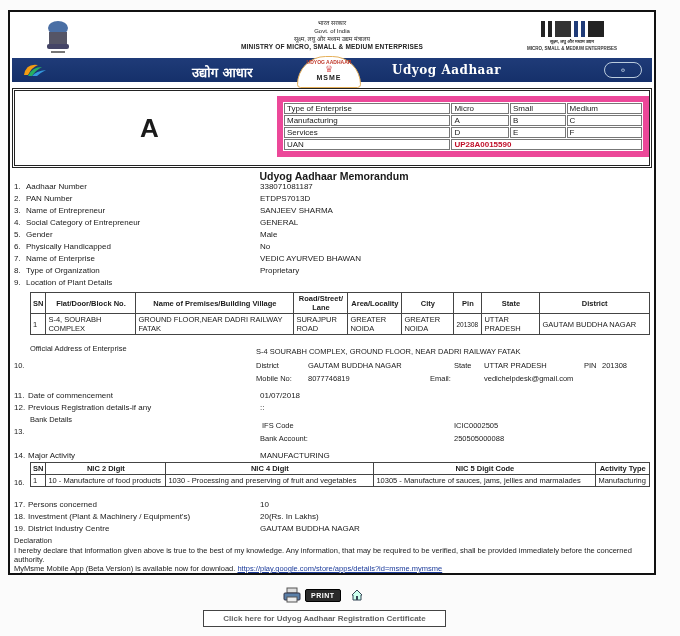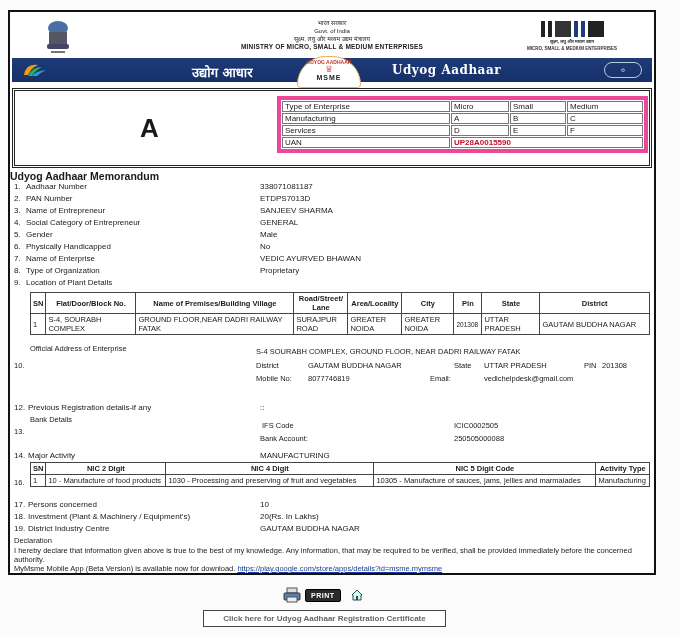--- a/index.html
+++ b/index.html
@@ -17,24 +17,24 @@
   .di-logo { position: absolute; left: 8px; top: 3px; width: 30px; height: 18px; }
   .banner-hindi { position: absolute; left: 180px; top: 5px; color: #fff; font-size: 13px; font-weight: bold; font-family: "DejaVu Serif", serif; text-align: center; }
   .banner-eng { position: absolute; left: 380px; top: 5px; color: #fff; font-size: 12px; font-weight: bold; font-family: "DejaVu Serif", serif; letter-spacing: 0.5px; }
   .seal { position: absolute; left: 285px; top: -2px; width: 64px; height: 32px; background: #fff; border-radius: 32px 32px 4px 4px; border: 1px solid #e5b05a; text-align: center; }
   .seal .arc { font-size: 5px; color: #c0392b; font-weight: bold; margin-top: 2px; }
   .seal .mid { font-size: 9px; color: #d66; line-height: 9px; }
   .seal .msme { font-size: 7px; font-weight: bold; letter-spacing: 1px; color: #222; }
   .car { position: absolute; right: 10px; top: 4px; width: 38px; height: 16px; border: 1px solid #bcd; border-radius: 8px; color: #cde; font-size: 5px; text-align: center; line-height: 14px; }
   .cat-box { position: absolute; left: 2px; top: 76px; width: 640px; height: 80px; border: 3px double #222; }
   .big-a { position: absolute; left: 125px; top: 22px; font-size: 26px; font-weight: bold; }
-  table.ent { position: absolute; left: 262px; top: 5px; border-collapse: separate; border-spacing: 1px; border: 4px solid #ec4899; font-size: 8px; }
+  table.ent { position: absolute; left: 262px; top: 5px; border-collapse: separate; border-spacing: 1px; border: 6px solid #ec4899; font-size: 8px; }
   table.ent td { border: 1px solid #777; padding: 0 2px; height: 11px; }
   .uan-val { color: #c0102a; font-weight: bold; }
-  .memo-title { position: absolute; left: 0; top: 158px; width: 648px; font-weight: bold; font-size: 10.5px; }
+  .memo-title { position: absolute; left: 0; top: 158px; width: 648px; text-align: center; font-weight: bold; font-size: 10.5px; }
   .row { position: absolute; left: 4px; font-size: 8px; height: 12px; display: flex; }
   .row .num { width: 12px; }
   .row .lbl { width: 230px; }
   .row .val { position: absolute; left: 246px; white-space: nowrap; }
   table.loc { position: absolute; left: 20px; top: 280px; width: 620px; border-collapse: collapse; font-size: 7.5px; }
   table.loc th, table.loc td { border: 1px solid #444; padding: 1px 2px; text-align: left; vertical-align: middle; }
   table.loc th { font-weight: bold; text-align: center; font-size: 7.5px; }
   .addr { position: absolute; font-size: 7.5px; white-space: nowrap; text-align: center; }
   table.nic { position: absolute; left: 20px; top: 450px; width: 620px; border-collapse: collapse; font-size: 7.5px; }
   table.nic th, table.nic td { border: 1px solid #444; padding: 1px 2px; text-align: left; }
@@ -206,20 +206,25 @@
   <div class="addr" style="left:298px;top:349px">GAUTAM BUDDHA NAGAR</div>
   <div class="addr" style="left:444px;top:349px">State</div>
   <div class="addr" style="left:474px;top:349px">UTTAR PRADESH</div>
   <div class="addr" style="left:574px;top:349px">PIN</div>
   <div class="addr" style="left:592px;top:349px">201308</div>
   <div class="addr" style="left:246px;top:362px">Mobile No:</div>
   <div class="addr" style="left:298px;top:362px">8077746819</div>
   <div class="addr" style="left:420px;top:362px">Email:</div>
   <div class="addr" style="left:474px;top:362px">vedichelpdesk@gmail.com</div>
 
+  <div class="row" style="top:379px">
+      <span class="num" style="width:14px">11.</span>
+      <span class="lbl">Date of commencement</span>
+      <span class="val">01/07/2018</span>
+    </div>
   <div class="row" style="top:391px">
       <span class="num" style="width:14px">12.</span>
       <span class="lbl">Previous Registration details-if any</span>
       <span class="val">::</span>
     </div>
 
   <div class="addr" style="left:20px;top:403px">Bank Details</div>
   <div class="addr" style="left:4px;top:415px">13.</div>
   <div class="addr" style="left:252px;top:409px">IFS Code</div>
   <div class="addr" style="left:444px;top:409px">ICIC0002505</div>

